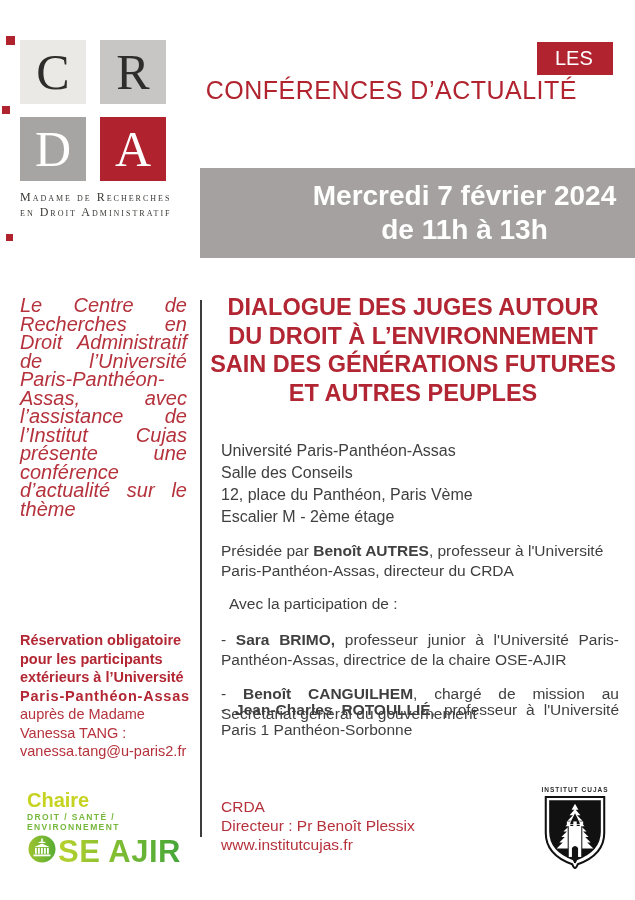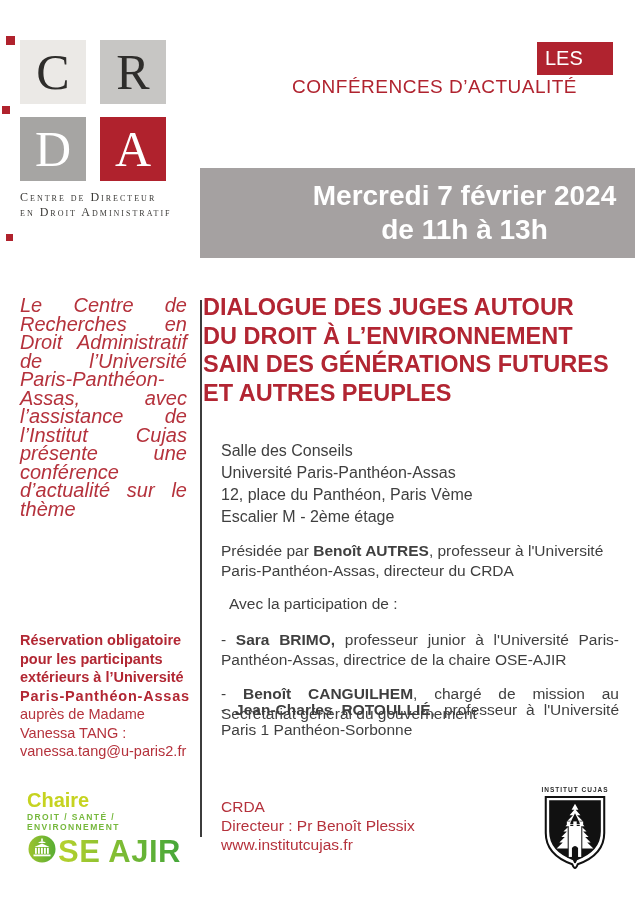--- a/index.html
+++ b/index.html
@@ -15,43 +15,43 @@
   .sq-r { background:#c7c6c4; color:#2e2d2b; }
   .sq-d { background:#a6a5a3; color:#ffffff; }
   .sq-a { background:#b0222d; color:#ffffff; }
   .crda-caption { margin-top:9px; font-family:"Liberation Serif", serif; font-variant:small-caps;
         font-size:12px; letter-spacing:2px; color:#3a3936; line-height:15px; white-space:nowrap; }
 
   .deco-sq { position:absolute; background:#b0222d; }
 
   
   .les-box { position:absolute; left:537px; top:42px; width:76px; height:33px; background:#b0232f;
-        color:#ffffff; font-size:20px; display:flex; align-items:center; padding-left:8px; }
+        color:#ffffff; font-size:20px; display:flex; align-items:center; padding-left:18px; }
   .conf-title { position:absolute; left:0; top:76px; width:577px; text-align:right;
-        color:#b0232f; font-size:19px; letter-spacing:0.5px; }
+        color:#b0232f; font-size:25px; letter-spacing:0.5px; }
 
   
   .date-banner { position:absolute; left:200px; top:168px; width:494px; height:90px; background:#a5a1a1;
         color:#ffffff; font-weight:bold; font-size:28px; line-height:34px; text-align:center;
         display:flex; flex-direction:column; justify-content:center;padding-left:35px; }
 
   
   .vrule { position:absolute; left:200px; top:300px; width:2px; height:537px; background:#3c3c3c; }
 
   
   .intro { position:absolute; left:20px; top:296px; width:167px; color:#b5323c; font-style:italic;
         font-size:20px; line-height:18.5px; text-align:justify; }
   .reservation { position:absolute; left:20px; top:631px; width:170px; color:#b22733;
         font-size:14.5px; line-height:18.5px; }
   .res-bold { font-weight:bold; }
   .res-bold.spaced { letter-spacing:0.8px; }
   .res-reg { color:#b5323c; }
 
   
-  .main-title { position:absolute; left:203px; top:293px; width:420px; 
+  .main-title { position:absolute; left:203px; top:293px; width:420px; text-align:center;
         color:#b22532; font-weight:bold; font-size:23.5px; line-height:28.5px; }
 
   
   .venue { position:absolute; left:221px; top:440px; color:#3f3f3f; font-size:16px; line-height:22px; }
   .chair-par { position:absolute; left:221px; top:541px; width:400px; color:#3f3f3f;
         font-size:15.5px; line-height:20px; }
   .participation { position:absolute; left:221px; top:595px; color:#3f3f3f; font-size:15.5px;margin-left:8px; }
   .participant { position:absolute; left:221px; width:398px; color:#3f3f3f; font-size:15.5px;
         line-height:20px; text-align:justify; }
   .p1 { top:630px; } .p2 { top:684px; } .p3 { top:700px; }
@@ -85,21 +85,21 @@
   <div class="deco-sq" style="left:6px; top:234px; width:7px; height:7px;"></div>
 
   <div class="crda-logo">
     <div class="sq-grid">
       <div class="sq sq-c">C</div>
       <div class="sq sq-r">R</div>
       <div class="sq sq-d">D</div>
       <div class="sq sq-a">A</div>
     </div>
     <div class="crda-caption">
-      <div>Centre de Directeur</div>
+      <div>Madame de Recherches</div>
       <div>en Droit Administratif</div>
     </div>
   </div>
 
   <div class="les-box">LES</div>
   <div class="conf-title">CONFÉRENCES D’ACTUALITÉ</div>
 
   <div class="date-banner">
     <div>Mercredi 7 février 2024</div>
     <div>de 11h à 13h</div>
@@ -110,22 +110,22 @@
   <div class="intro">Le Centre de Recherches en Droit Administratif de l’Université Paris-Panthéon-Assas, avec l’assistance de l’Institut Cujas présente une conférence d’actualité sur le thème</div>
 
   <div class="main-title">
     <div>DIALOGUE DES JUGES AUTOUR</div>
     <div>DU DROIT À L’ENVIRONNEMENT</div>
     <div>SAIN DES GÉNÉRATIONS FUTURES</div>
     <div>ET AUTRES PEUPLES</div>
   </div>
 
   <div class="venue">
+    <div>Université Paris-Panthéon-Assas</div>
     <div>Salle des Conseils</div>
-    <div>Université Paris-Panthéon-Assas</div>
     <div>12, place du Panthéon, Paris Vème</div>
     <div>Escalier M - 2ème étage</div>
   </div>
 
   <div class="chair-par">
     <span>Présidée par </span><b class="nm">Benoît AUTRES</b><span>, professeur à l'Université Paris-Panthéon-Assas, directeur du CRDA</span>
   </div>
 
   <div class="participation">Avec la participation de :</div>
 

